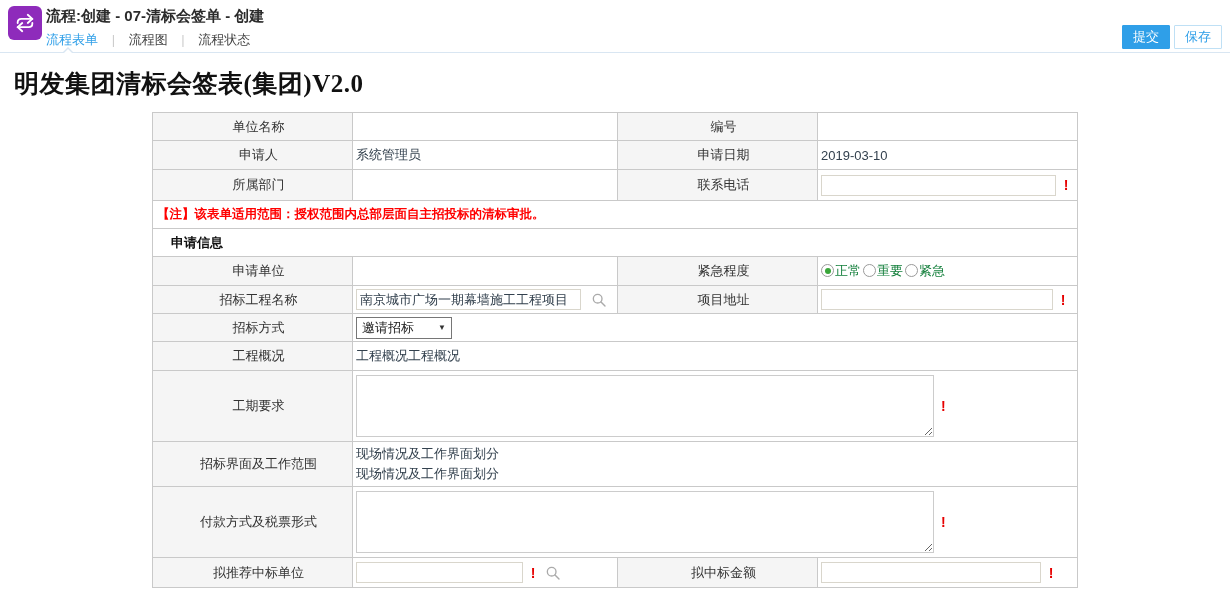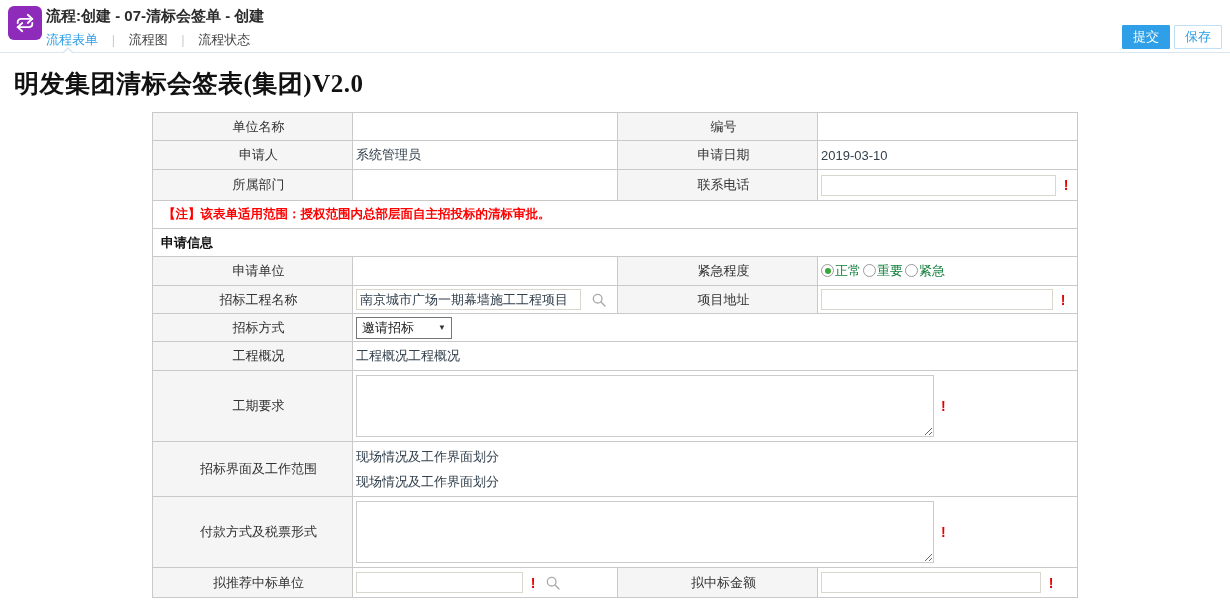--- a/index.html
+++ b/index.html
@@ -36,35 +36,35 @@
   .btn-primary { background: #2f9fe8; color: #fff; border: 1px solid #2f9fe8; }
   .btn-secondary { background: #fff; color: #2f9fe8; border: 1px solid #bfe0f5; }
   
   .form-title { font-size: 25px; font-weight: bold; color: #111; margin: 14px 0 12px 14px; letter-spacing: 0.5px; font-family: Liberation Serif, serif; }
   table.form { border-collapse: collapse; table-layout: fixed; width: 925px; margin: 0 auto; }
   td { border: 1px solid #c9c9c9; vertical-align: middle; font-size: 13px; overflow: hidden; }
   td.lbl { background: #f5f5f5; text-align: center; color: #333; padding-left: 12px; }
   td.val { background: #fff; padding: 2px 3px; color: #33414e; }
   tr.h28 { height: 28px; } tr.h29 { height: 29px; } tr.h31 { height: 31px; }
   tr.h30 { height: 30px; } tr.h71 { height: 71px; }
-  .note-cell { color: #ff0000; font-weight: bold; font-size: 12.5px; padding: 2px 10px; background:#fff; }
-  .section-cell { font-weight: bold; font-size: 13px; color: #111; padding: 2px 8px; background:#fff; }
+  .note-cell { color: #ff0000; font-weight: bold; font-size: 12.5px; padding: 2px 4px; background:#fff; }
+  .section-cell { font-weight: bold; font-size: 13px; color: #111; padding: 2px 18px; background:#fff; }
   input.txt {
     border: 1px solid #d9d6cc; height: 21px; font-size: 13px; color: #33414e;
     padding: 0 3px; font-family: inherit; vertical-align: middle; background:#fff;
   }
   textarea.ta {
     border: 1px solid #ccc; width: 578px; height: 62px; font-size: 13px; color: #33414e;
     font-family: inherit; padding: 2px 3px; background:#fff;
   }
   .w650{width:650px}.w235{width:235px}.w225{width:225px}.w232{width:232px}.w220{width:220px}.w167{width:167px}
   .req { color: #e60000; font-weight: bold; font-size: 14px; margin-left: 4px; vertical-align: middle; }
   .ta-wrap { display: flex; align-items: center; gap: 3px; }
   .search-icon { display: inline-block; width: 16px; height: 16px; margin-left: 6px; vertical-align: middle; cursor: pointer; }
-  .multiline { white-space: pre-line; line-height: 25px; padding-top: 1px; }
+  .multiline { white-space: pre-line; line-height: 20px; padding-top: 1px; }
   
   .select {
     display: inline-flex; align-items: center; gap: 24px;
     border: 1px solid #767676; background: #fff; padding: 2px 5px;
     font-size: 13px; color: #222; cursor: pointer; height: 22px;
   }
   .select .arrow { font-size: 8px; color: #333; }
   
   .radio-group { display: inline-flex; align-items: center; }
   .radio-opt { display: inline-flex; align-items: center; cursor: pointer; margin-right: 2px; color: #15803d; }

